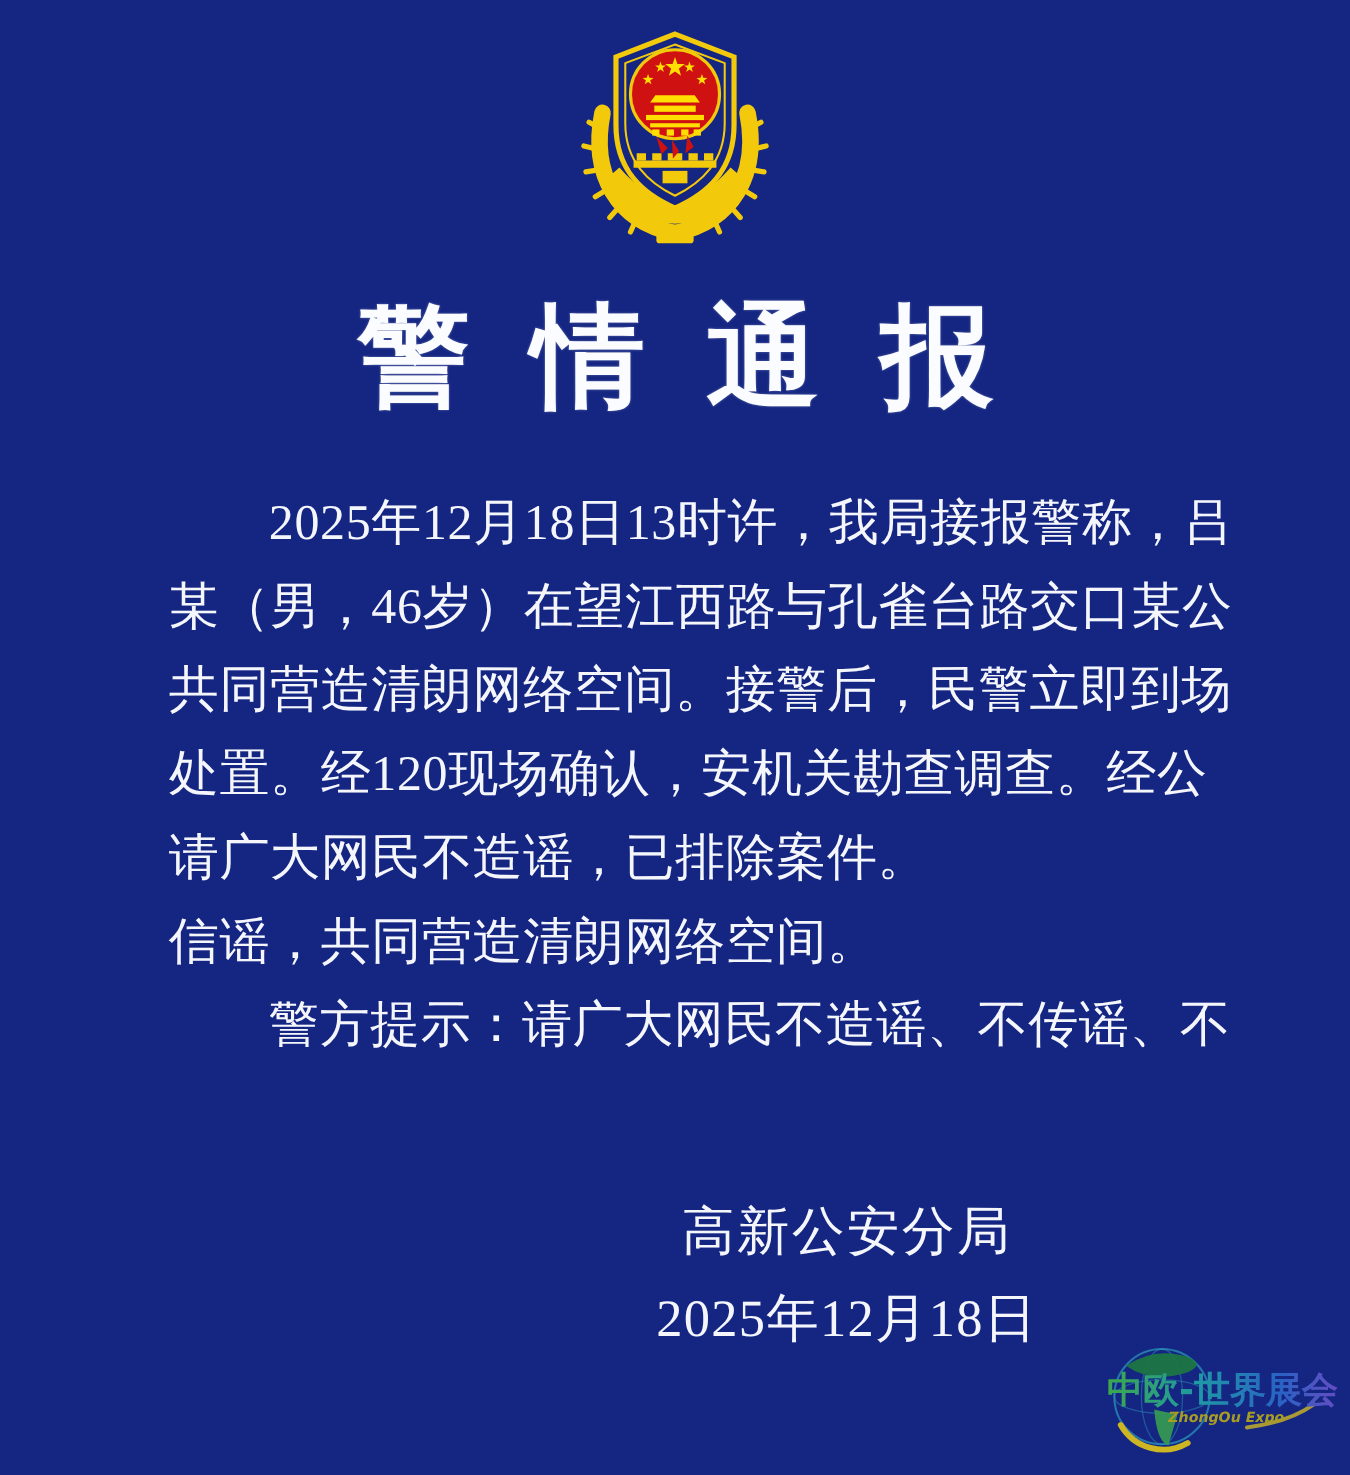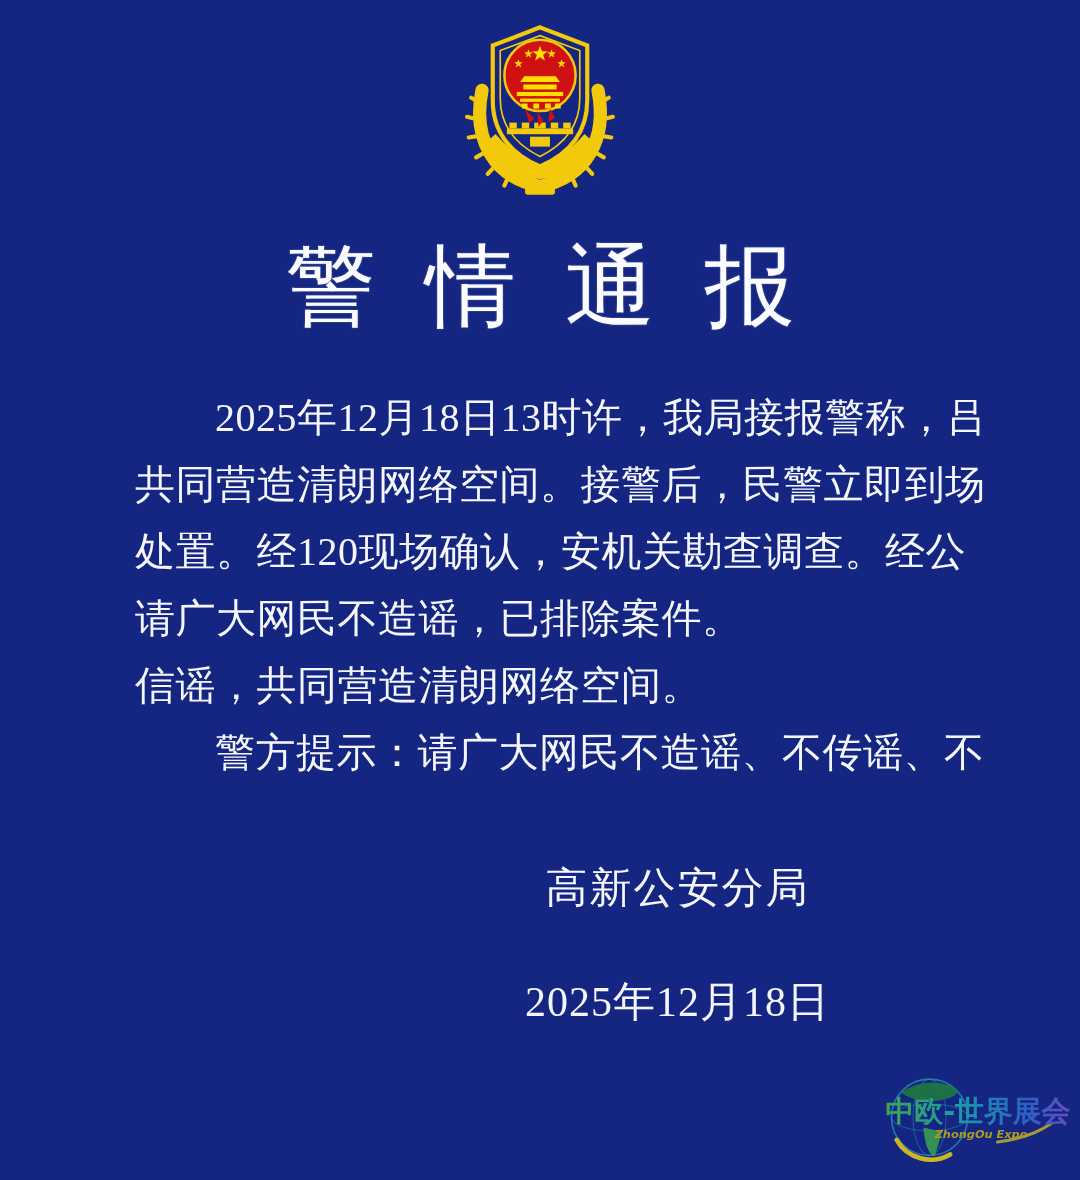--- a/index.html
+++ b/index.html
@@ -15,49 +15,48 @@
   .emblem-wrap {
     padding-top: 24px;
     display: flex;
     justify-content: center;
   }
   .notice-title {
     margin: 44px 0 0 0;
     text-align: center;
     font-size: 90px;
     line-height: 1;
-    font-weight: 400;
+    font-weight: 700;
     letter-spacing: 0.55em;
     padding-left: 50px;
     color: #FBFCFF;
     text-shadow: 0 0 2px rgba(255,255,255,0.35);
   }
   .notice-body {
     margin-top: 52px;
     padding-left: 135px;
     padding-right: 22px;
   }
   .body-line {
     margin: 0;
     font-size: 40px;
     line-height: 67px;
     white-space: nowrap;
     letter-spacing: 0.5px;
     color: #F4F6FC;
   }
   .body-line.indent { padding-left: 80px; }
   .signature-block {
-    margin-top: 79px;
+    margin-top: 110px;
     margin-right: 250px;
     margin-left: auto;
     width: fit-content;
     display: flex;
     flex-direction: column;
     align-items: center;
-    gap: 44px;
   }
   .issuer {
     font-size: 42px;
     line-height: 46px;
     letter-spacing: 2px;
   }
   .issue-date {
     margin-top: 24px;
     font-size: 42px;
     line-height: 46px;
@@ -141,20 +140,21 @@
         <path d="M97,106 l1,18 l6,-7 z"></path>
         <path d="M112,102 l-2,17 l8,-6 z"></path>
       </g>
     </svg>
   </div>
 
   <h1 class="notice-title">警情通报</h1>
 
   <div class="notice-body">
     <p class="body-line indent">2025年12月18日13时许，我局接报警称，吕</p>
+    <p class="body-line">某（男，46岁）在望江西路与孔雀台路交口某公</p>
     <p class="body-line">共同营造清朗网络空间。接警后，民警立即到场</p>
     <p class="body-line">处置。经120现场确认，安机关勘查调查。经公</p>
     <p class="body-line">请广大网民不造谣，已排除案件。</p>
     <p class="body-line">信谣，共同营造清朗网络空间。</p>
     <p class="body-line indent">警方提示：请广大网民不造谣、不传谣、不</p>
   </div>
 
   <div class="signature-block">
     <div class="issuer">高新公安分局</div>
     <div class="issue-date">2025年12月18日</div>

